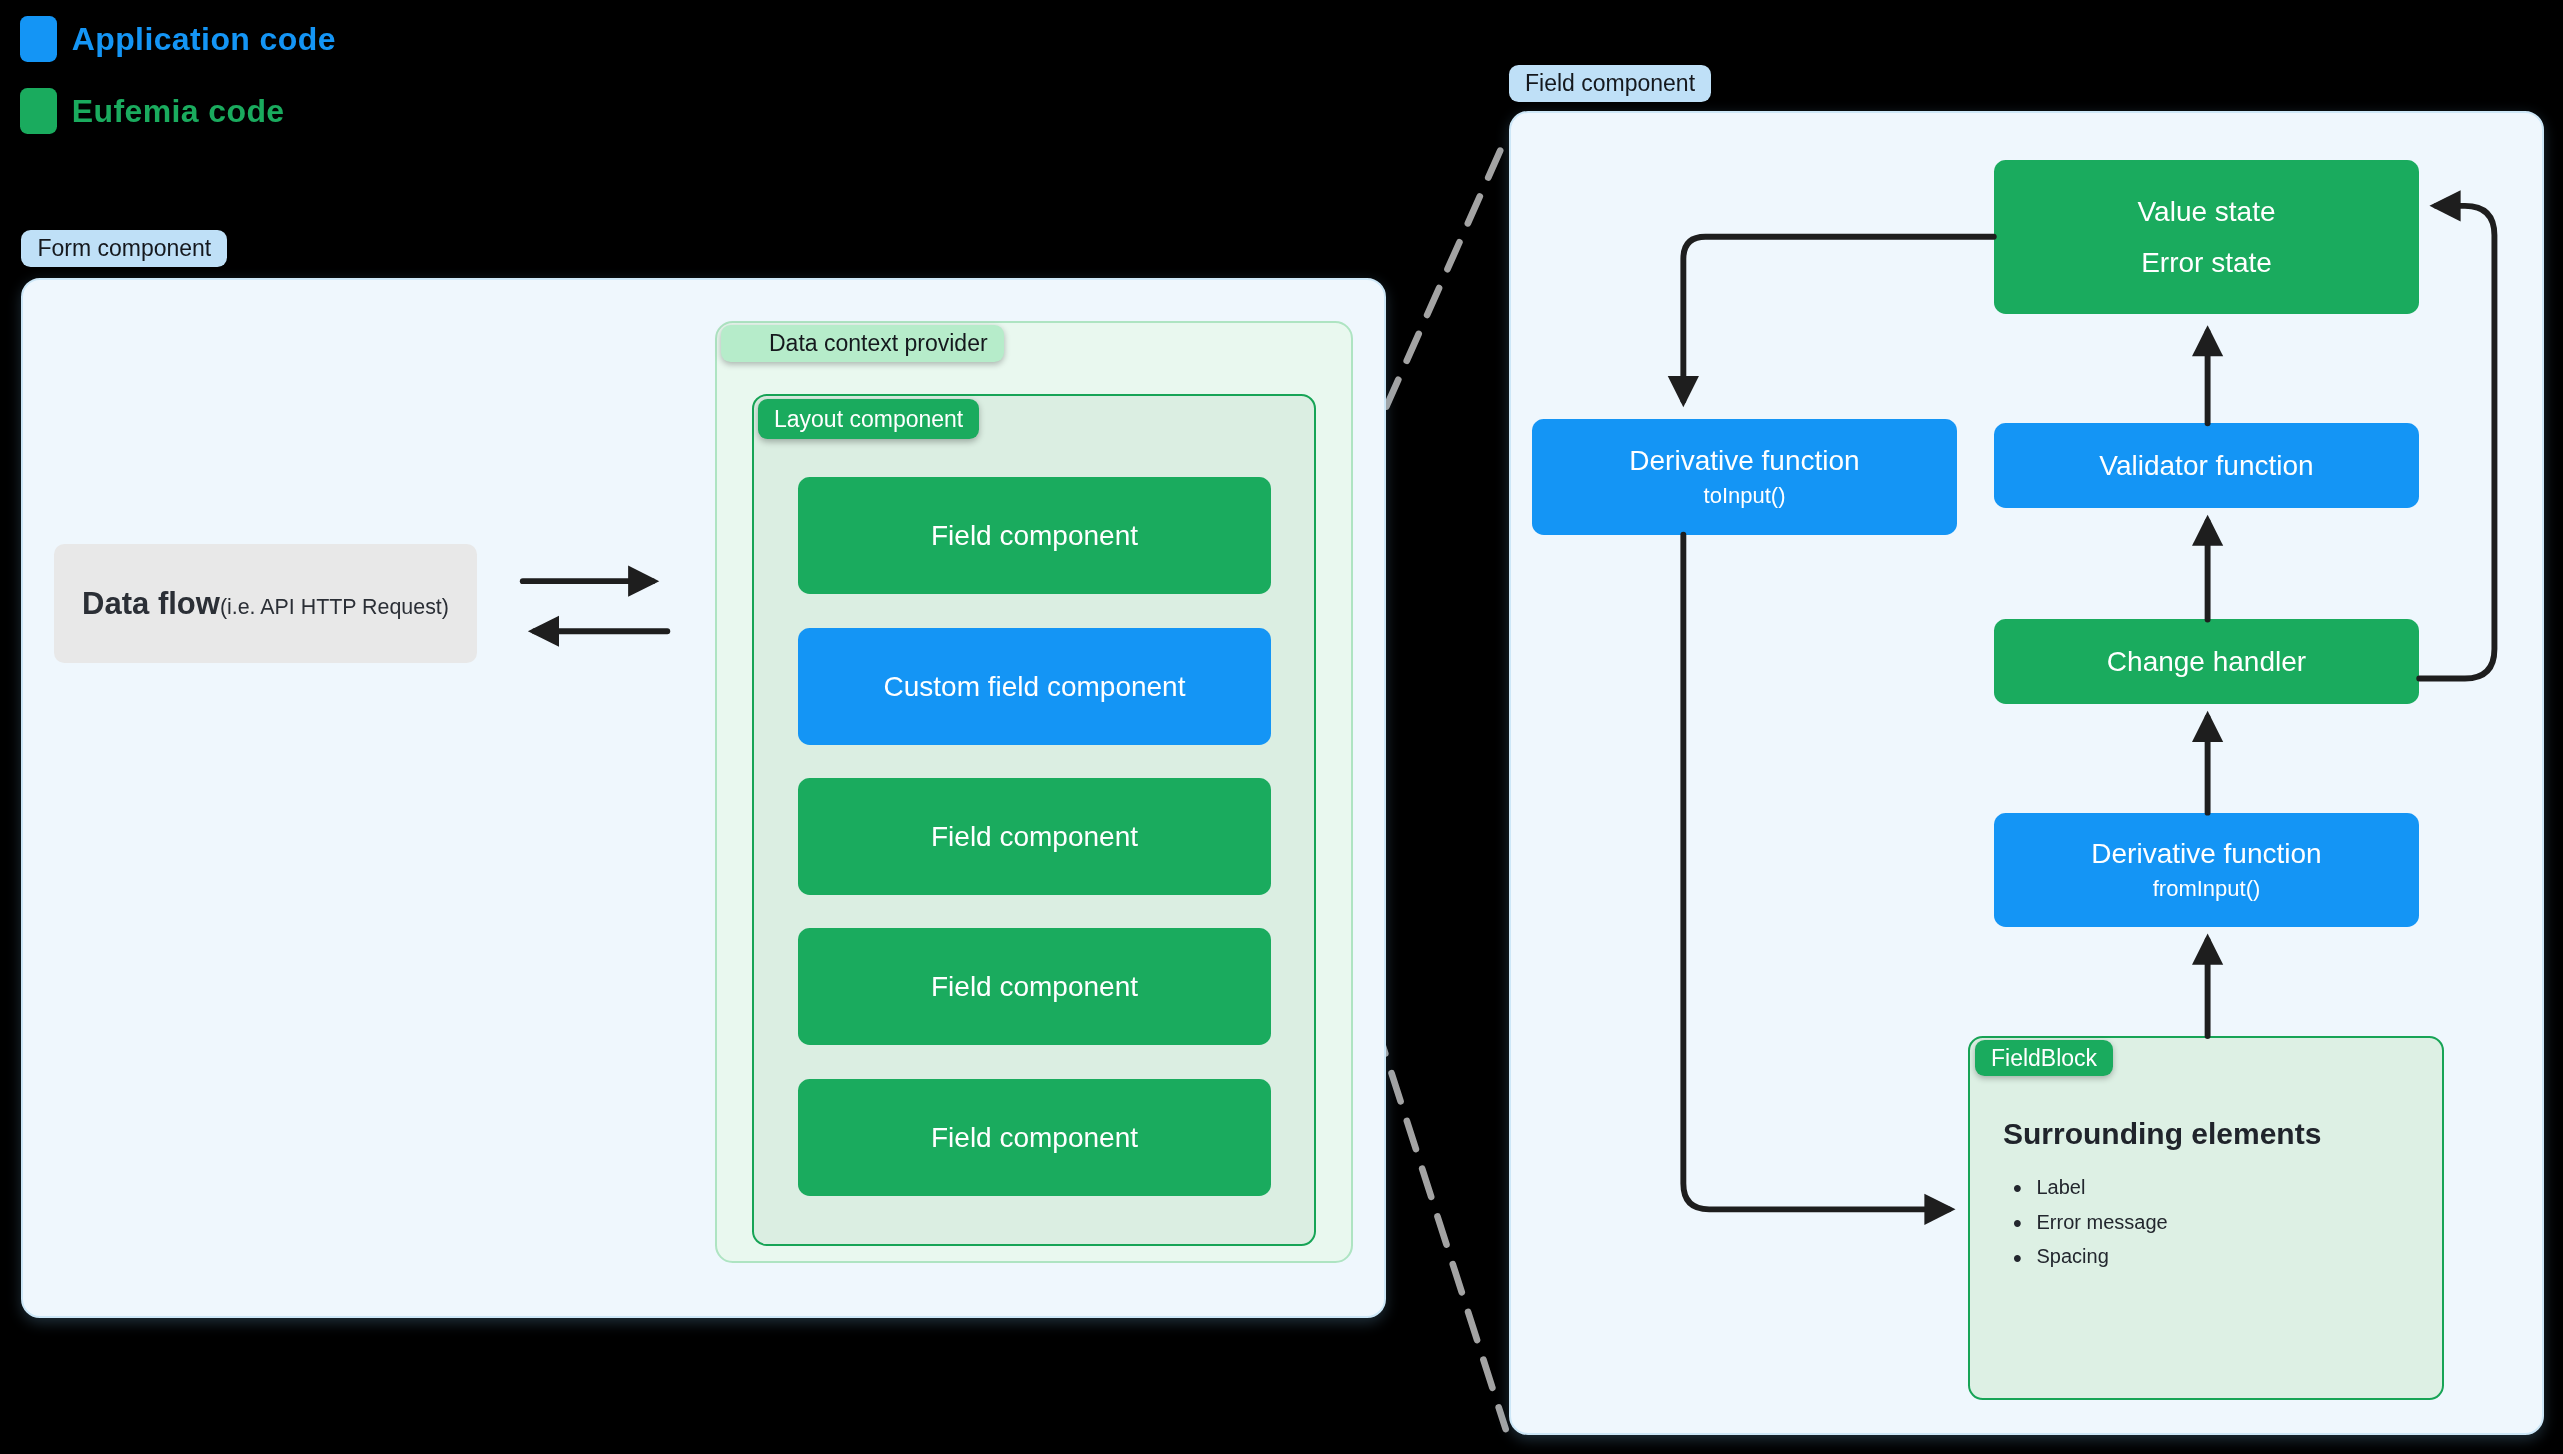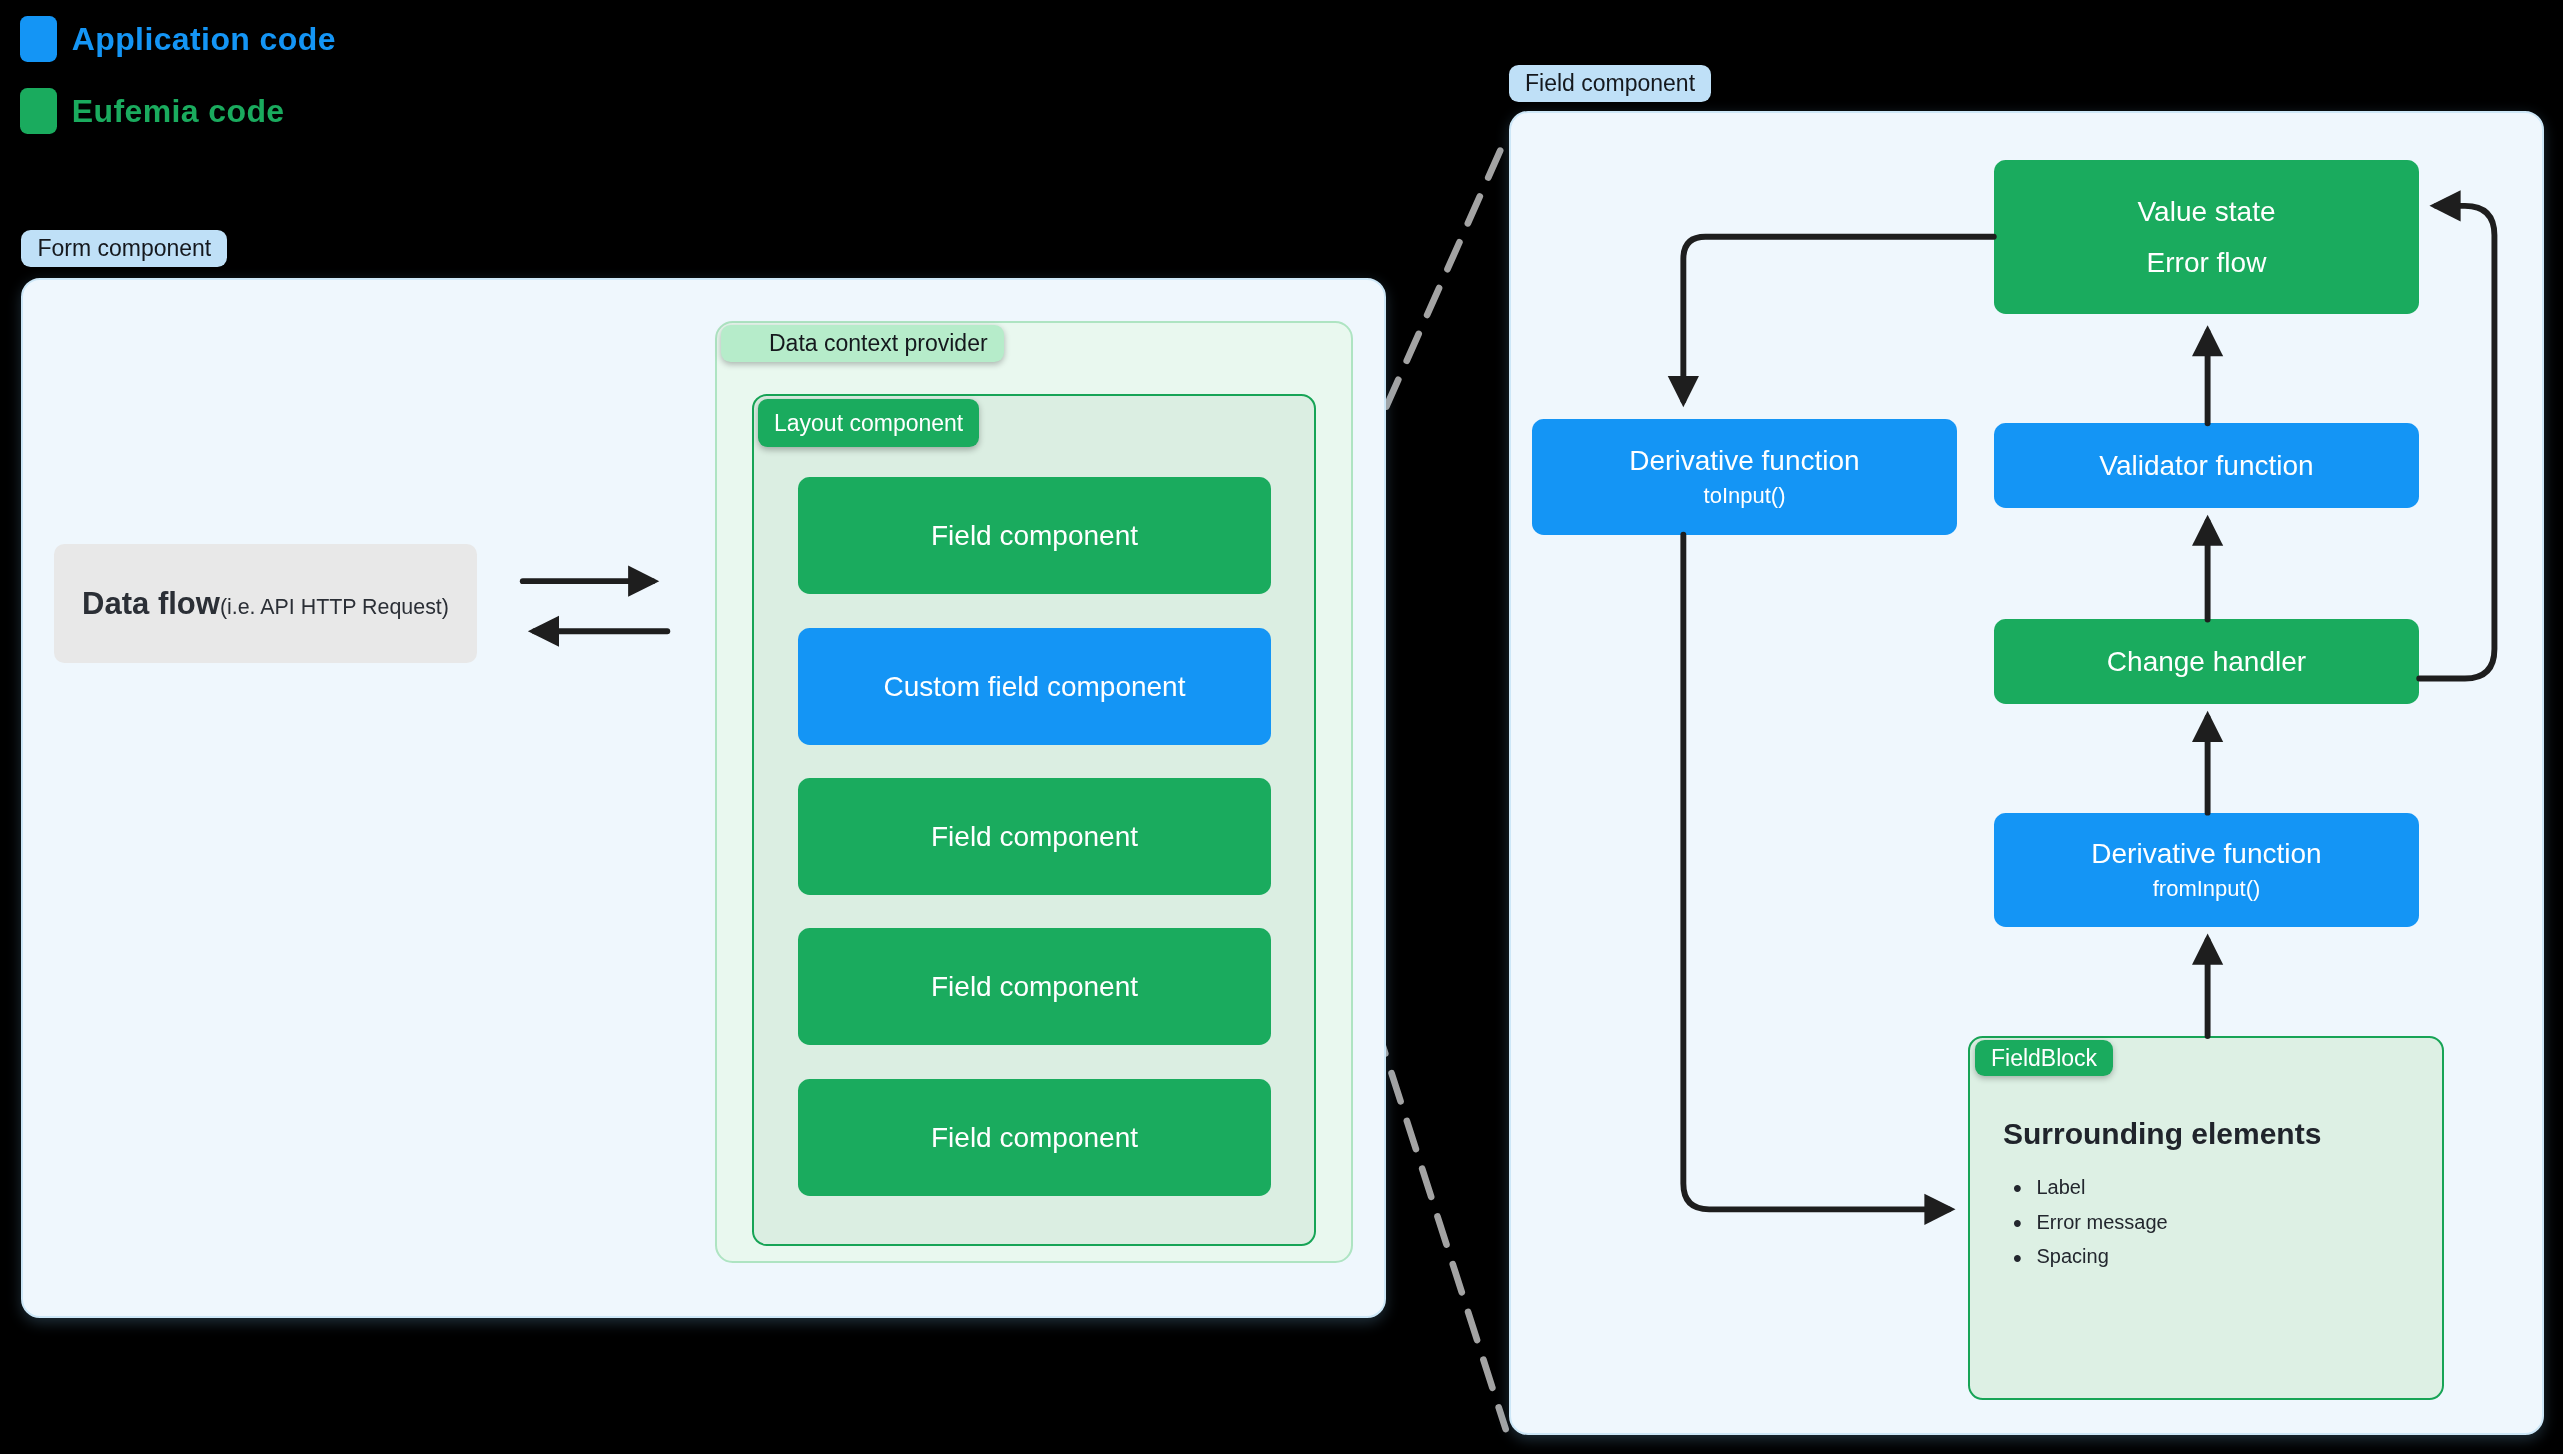--- a/index.html
+++ b/index.html
@@ -110,21 +110,21 @@
 
   <div class="abs graybox" style="left:54px;top:544px;width:423px;height:119px;">
     <div class="t1">Data flow</div>
     <div class="t2">(i.e. API HTTP Request)</div>
   </div>
 
   <div class="abs panel-green-soft" style="left:715px;top:321px;width:638px;height:942px;"></div>
   <div class="abs pill lightgreen" style="left:721px;top:325px;padding-left:48px;">Data context provider</div>
 
   <div class="abs panel-green-strong" style="left:752px;top:394px;width:564px;height:852px;"></div>
-  <div class="abs pill solidgreen" style="left:758px;top:399px;height:48px;text-align:center;">Layout component</div>
+  <div class="abs pill solidgreen" style="left:758px;top:399px;height:40px;text-align:center;">Layout component</div>
 
   <div class="abs node green" style="left:798px;top:477px;width:473px;height:117px;">
     <div class="t1">Field component</div>
   </div>
   <div class="abs node blue" style="left:798px;top:628px;width:473px;height:117px;">
     <div class="t1">Custom field component</div>
   </div>
   <div class="abs node green" style="left:798px;top:778px;width:473px;height:117px;">
     <div class="t1">Field component</div>
   </div>
@@ -134,21 +134,21 @@
   <div class="abs node green" style="left:798px;top:1079px;width:473px;height:117px;">
     <div class="t1">Field component</div>
   </div>
 
   <div class="abs pill blue" style="left:1509px;top:65px;">Field component</div>
 
   <div class="abs panel-blue" style="left:1509px;top:111px;width:1035px;height:1324px;"></div>
 
   <div class="abs node green two-lines" style="left:1994px;top:160px;width:425px;height:154px;">
     <div class="t1">Value state</div>
-    <div class="t1" style="margin-bottom:0;">Error flow</div>
+    <div class="t1" style="margin-bottom:0;">Error state</div>
   </div>
 
   <div class="abs node blue" style="left:1532px;top:419px;width:425px;height:116px;">
     <div class="t1">Derivative function</div>
     <div class="t2">toInput()</div>
   </div>
 
   <div class="abs node blue" style="left:1994px;top:423px;width:425px;height:85px;justify-content:center;">
     <div class="t1">Validator function</div>
   </div>

